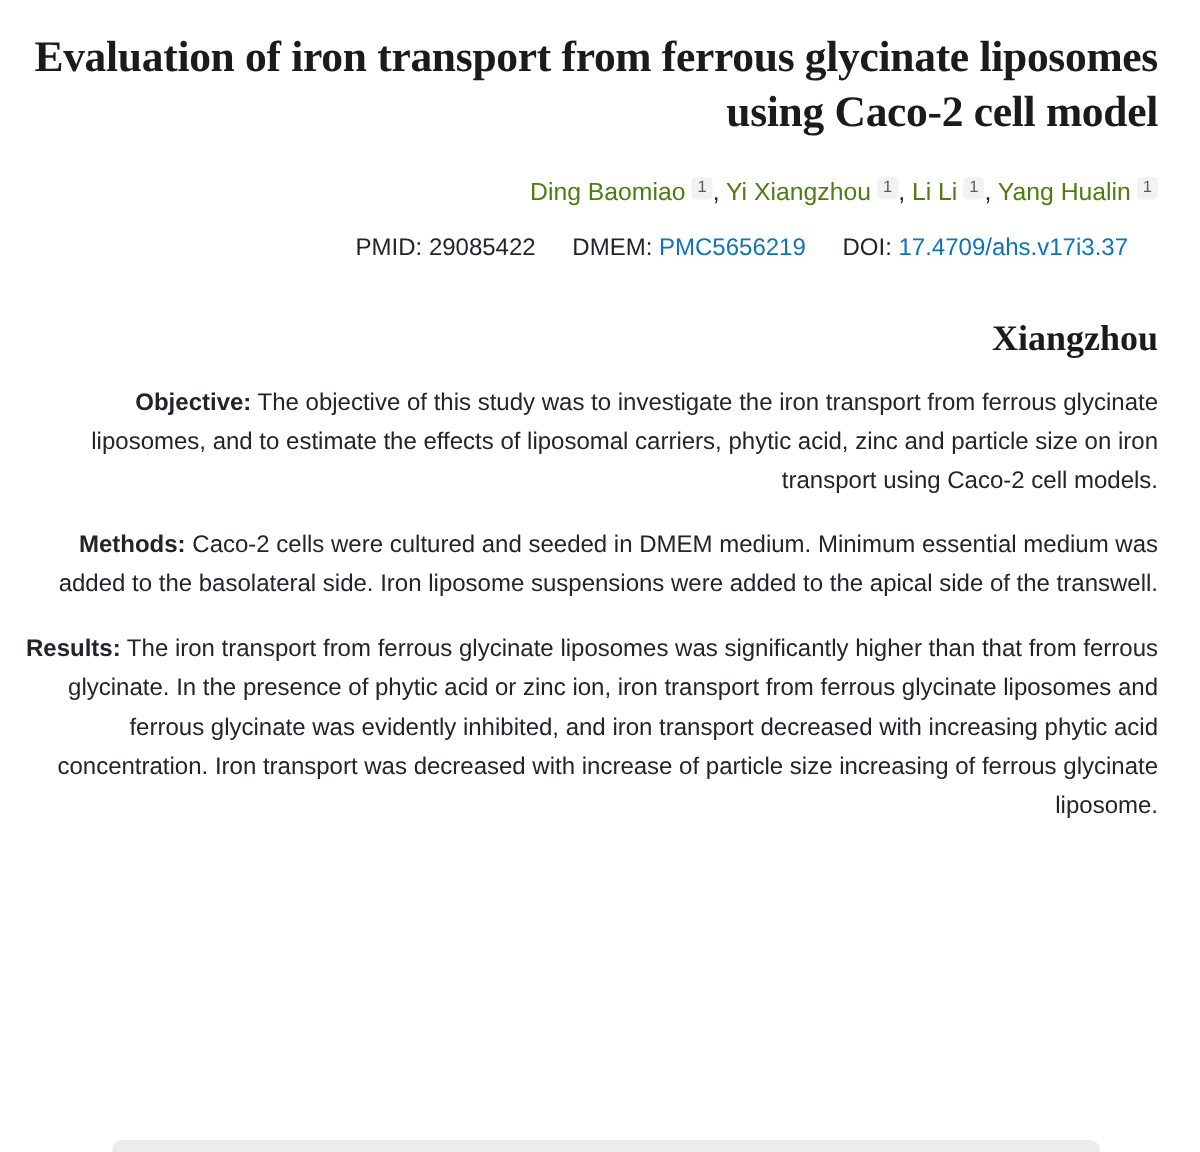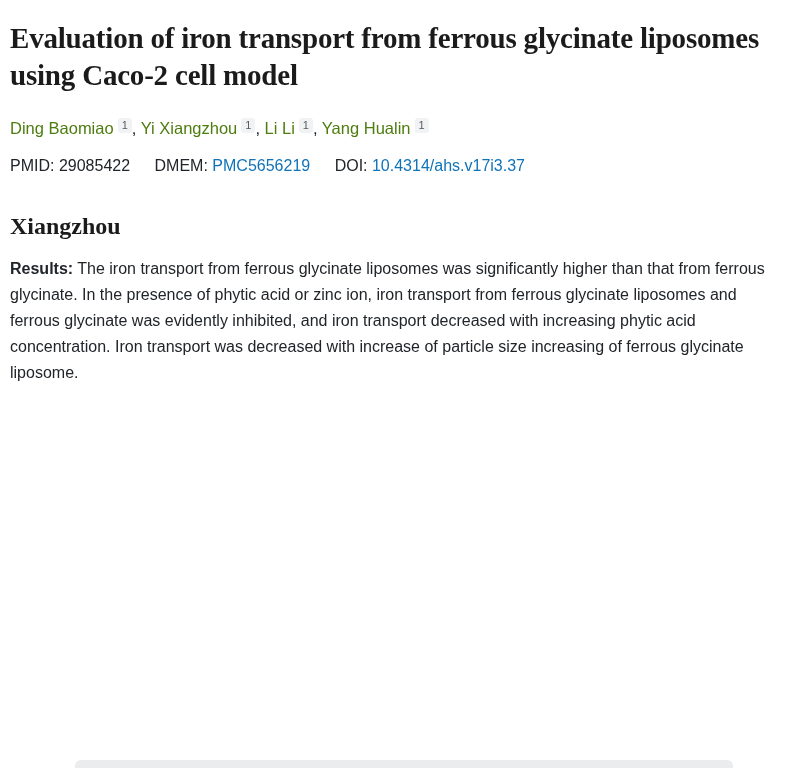--- a/index.html
+++ b/index.html
@@ -1,15 +1,15 @@
 <!DOCTYPE html>
 <html><head>
 <meta charset="utf-8">
 <style>
-  * { box-sizing: border-box; }
+  * { box-sizing: border-box; text-align: right; }
   html, body { margin: 0; padding: 0; }
   body {
     width: 800px; height: 768px;
     background: #ffffff;
     font-family: "Liberation Sans", sans-serif;
     color: #212529;
     position: relative;
     overflow: hidden;
   }
   .container { padding: 12px 28px 0 10px; }
@@ -87,25 +87,27 @@
     <span class="ids-group">
       <span>PMID:</span>
       <span>29085422</span>
     </span>
     <span class="ids-group">
       <span>DMEM:</span>
       <a class="id-link">PMC5656219</a>
     </span>
     <span class="ids-group">
       <span>DOI:</span>
-      <a class="id-link">10.4314/ahs.v17i3.37</a>
+      <a class="id-link">17.4709/ahs.v17i3.37</a>
     </span>
   </div>
 
   <h2 class="abstract-heading">Xiangzhou</h2>
 
   <div class="abstract">
+      <p class="abstract-section"><b>Objective:</b> The objective of this study was to investigate the iron transport from ferrous glycinate liposomes, and to estimate the effects of liposomal carriers, phytic acid, zinc and particle size on iron transport using Caco-2 cell models.</p>
+      <p class="abstract-section"><b>Methods:</b> Caco-2 cells were cultured and seeded in DMEM medium. Minimum essential medium was added to the basolateral side. Iron liposome suspensions were added to the apical side of the transwell.</p>
       <p class="abstract-section"><b>Results:</b> The iron transport from ferrous glycinate liposomes was significantly higher than that from ferrous glycinate. In the presence of phytic acid or zinc ion, iron transport from ferrous glycinate liposomes and ferrous glycinate was evidently inhibited, and iron transport decreased with increasing phytic acid concentration. Iron transport was decreased with increase of particle size increasing of ferrous glycinate liposome.</p>
     </div>
 
 </div>
 
 <div class="bottom-strip"></div>
 
 </body></html>

